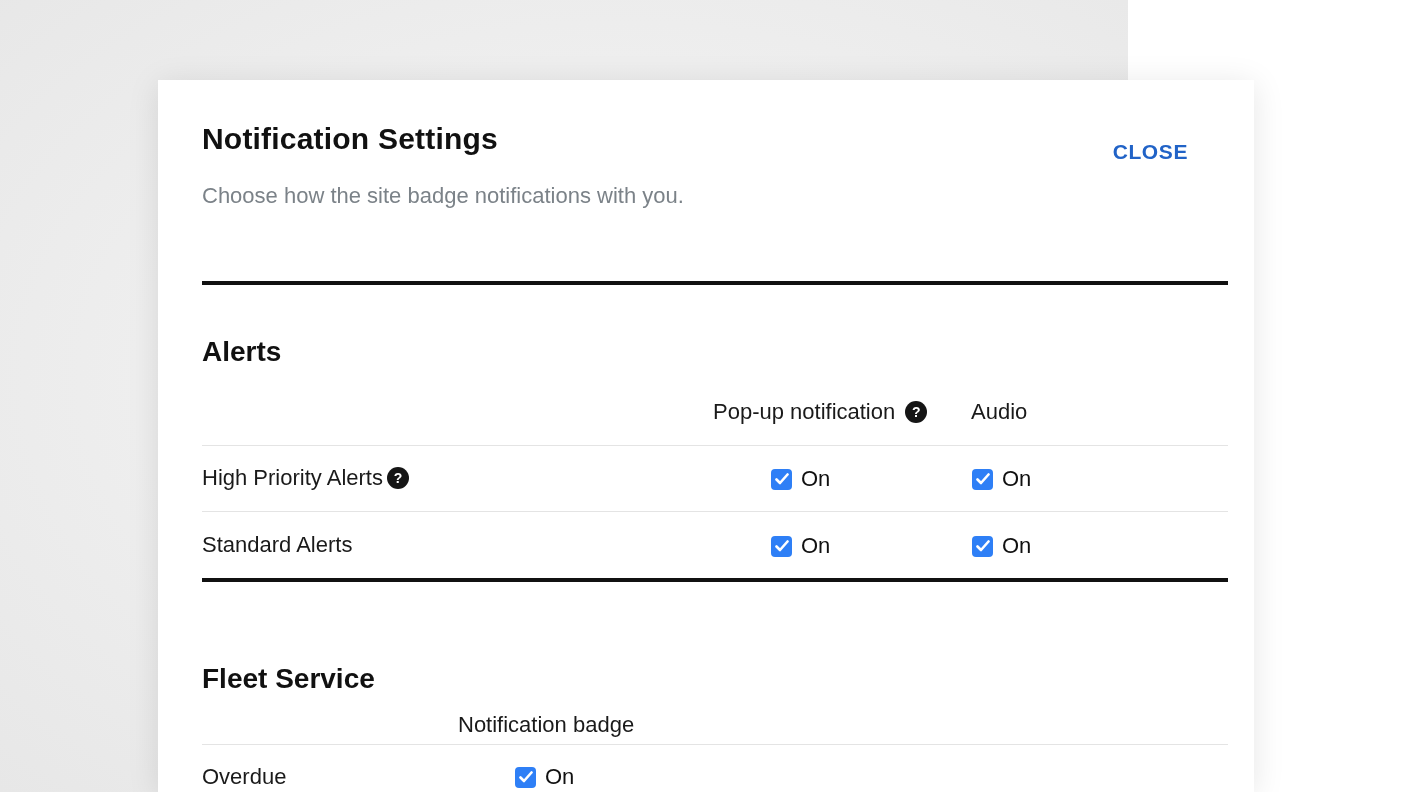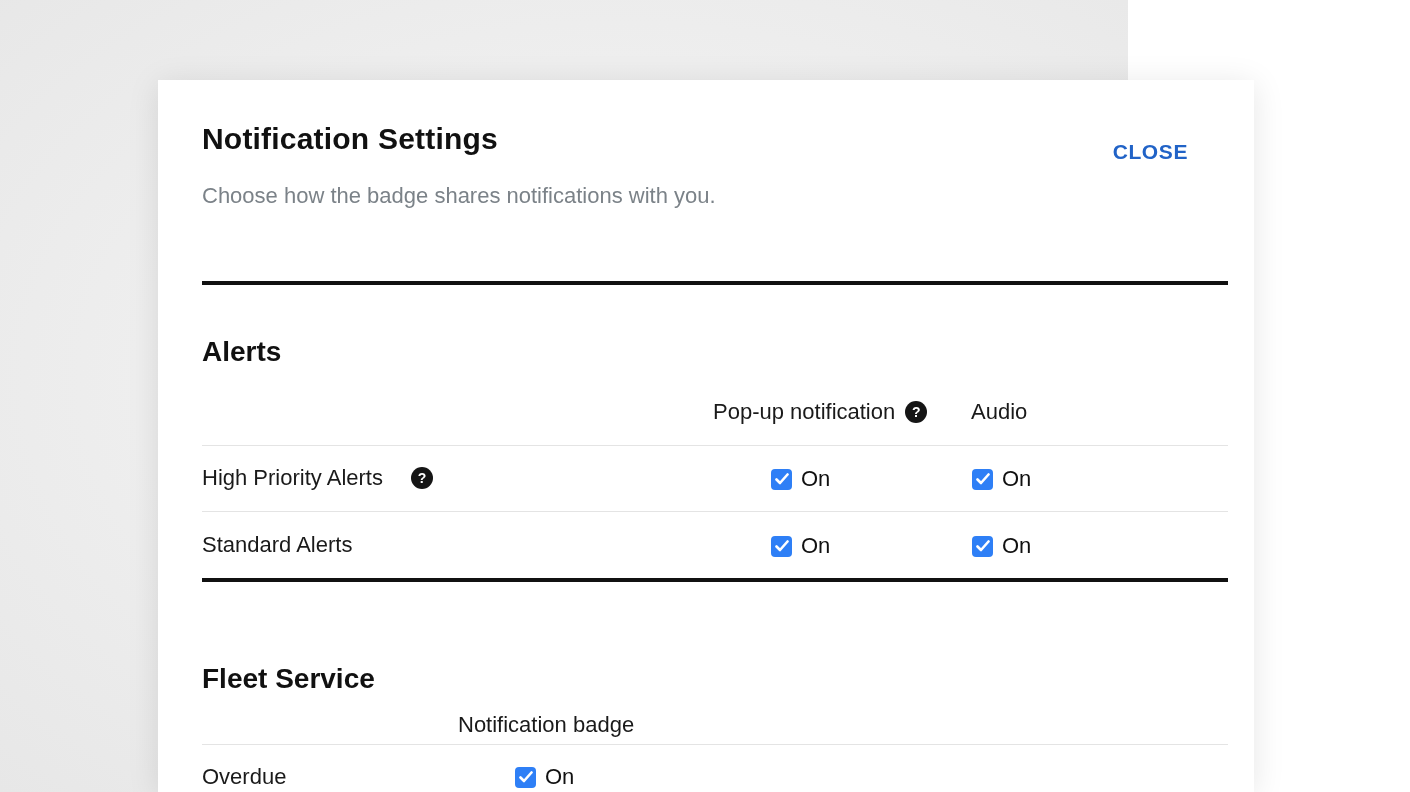--- a/index.html
+++ b/index.html
@@ -39,21 +39,21 @@
   }
   .section-heading {
     left: 44px;
     font-size: 28px; font-weight: 700; color: #111111; margin-top: 28px;
   }
   .col-header {
     display: flex; align-items: center; gap: 10px;
     font-size: 22px; color: #1a1a1a;
   }
   .row-label {
-    display: flex; align-items: center; gap: 28px;
+    display: flex; align-items: center; gap: 4px;
     font-size: 22px; color: #1a1a1a;
   }
   .help-icon {
     width: 22px; height: 22px; border-radius: 50%;
     background: #151515; color: #ffffff;
     display: inline-flex; align-items: center; justify-content: center;
     font-size: 14px; font-weight: 700; cursor: pointer;
     flex: 0 0 auto;
   }
   .toggle {
@@ -69,21 +69,21 @@
   .checkbox svg { display: block; }
 </style>
 </head>
 <body>
 
 <div class="page">
   <div class="card">
 
     <div class="abs modal-title">Notification Settings</div>
     <a class="abs close-link">CLOSE</a>
-    <div class="abs modal-subtitle">Choose how the badge shares notifications with you.</div>
+    <div class="abs modal-subtitle">Choose how the site badge notifications with you.</div>
 
     <div class="abs rule-thick" style="top:201px;"></div>
     <div class="abs section-heading" style="top:228px;">Alerts</div>
 
     <div class="abs col-header" style="left:555px; top:319px;justify-content:space-between;">
       <span>Pop-up notification</span>
       <span class="help-icon">
           <span>?</span>
         </span>
     </div>

